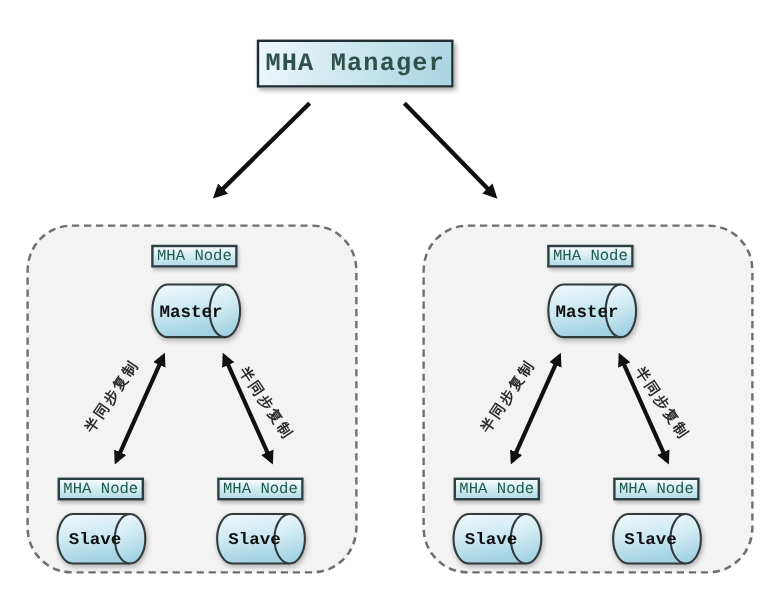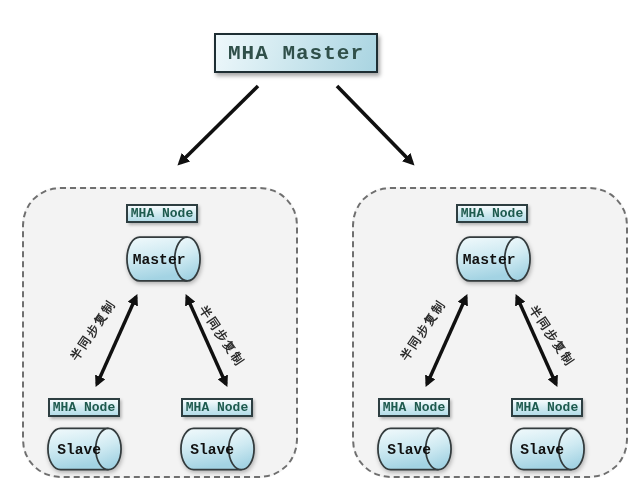--- a/index.html
+++ b/index.html
@@ -18,21 +18,21 @@
   }
   .cluster{
     position:absolute;top:187px;width:276px;height:291px;z-index:0;
     border:2px dashed #6f6f6f;border-radius:38px;background:#f3f3f3;
     box-sizing:border-box;
   }
   .nodelabel{
     position:absolute;width:72px;height:19px;z-index:2;box-sizing:border-box;
     border:2px solid #2d3e41;
     background:linear-gradient(180deg,#f6fbfd 0%,#cfe9f0 55%,#b4dde9 100%);
-    color:#1d5a4e;font-size:13px;font-weight:bold;
+    color:#1d5a4e;font-size:13px;font-weight:normal;
     display:flex;align-items:center;justify-content:center;white-space:pre;
     box-shadow:1.5px 2px 3px rgba(0,0,0,0.28);
   }
   .cyl{position:absolute;z-index:2;overflow:visible;filter:drop-shadow(1.5px 2px 2px rgba(0,0,0,0.28));}
   .cyl text{
     font-family:"Liberation Mono","DejaVu Sans Mono",monospace;
     font-weight:bold;fill:#101010;
   }
   .rep-label{
     position:absolute;width:88px;height:18px;z-index:2;
@@ -67,21 +67,21 @@
     <line x1="258" y1="86" x2="180" y2="163" stroke="#101010" stroke-width="3.6" marker-end="url(#ah)"></line>
     <line x1="337" y1="86" x2="412" y2="163" stroke="#101010" stroke-width="3.6" marker-end="url(#ah)"></line>
 
     <line x1="136" y1="297" x2="97" y2="384" stroke="#101010" stroke-width="3.4" marker-start="url(#ah)" marker-end="url(#ah)"></line>
     <line x1="187" y1="297" x2="226" y2="384" stroke="#101010" stroke-width="3.4" marker-start="url(#ah)" marker-end="url(#ah)"></line>
 
     <line x1="466" y1="297" x2="427" y2="384" stroke="#101010" stroke-width="3.4" marker-start="url(#ah)" marker-end="url(#ah)"></line>
     <line x1="517" y1="297" x2="556" y2="384" stroke="#101010" stroke-width="3.4" marker-start="url(#ah)" marker-end="url(#ah)"></line>
   </svg>
 
-  <div class="manager">MHA Master</div>
+  <div class="manager">MHA Manager</div>
 
   <div class="cluster" style="left:22px">
     <div class="nodelabel" style="left:102px;top:15px">MHA Node</div>
 
     <svg class="cyl" style="left:101px;top:46px" width="78" height="48" viewBox="0 0 80 48">
       <path d="M64,1.5 L15,1.5 A13,22.5 0 0 0 15,46.5 L64,46.5" fill="url(#cylGrad)" stroke="#333b3d" stroke-width="1.8"></path>
       <ellipse cx="64" cy="24" rx="13" ry="22.5" fill="url(#cylGrad)" stroke="#333b3d" stroke-width="1.8"></ellipse>
       <text x="35" y="29" text-anchor="middle" font-size="15">Master</text>
     </svg>
 

